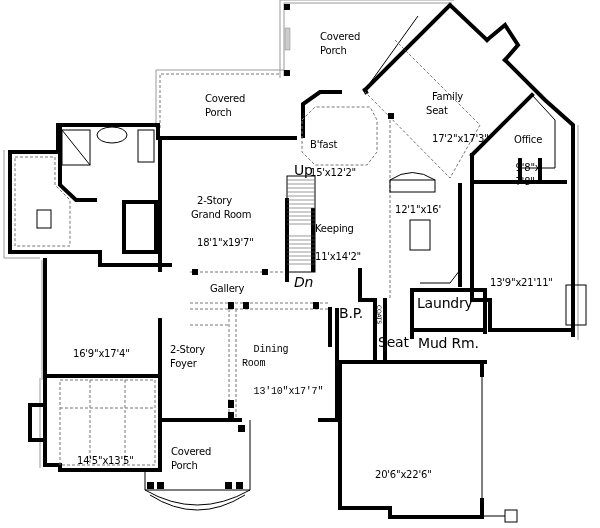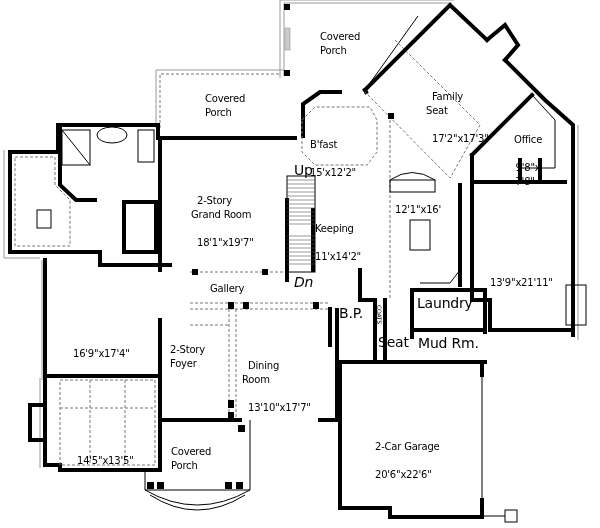--- a/index.html
+++ b/index.html
@@ -226,39 +226,39 @@
 <div class="lbl" style="left:210px;top:282px;">Gallery</div>
 
 <div class="lbl" style="left:67px;top:305px;">
   <br>
   <span>16'9"x17'4"</span>
 </div>
 
 <div class="lbl" style="left:170px;top:343px;">2-Story
 Foyer</div>
 
-<div class="lbl" style="left:242px;top:345px;">
+<div class="lbl" style="left:242px;top:329px;font-family:Liberation Mono, monospace;">
   <span>Dining
 Room</span><br>
   <span>13'10"x17'7"</span>
 </div>
 
 <div class="lbl small" style="left:339px;top:307px;">B.P.</div>
 <div class="lbl small" style="left:417px;top:297px;">Laundry</div>
 <div class="lbl small" style="left:378px;top:336px;">Seat</div>
 <div class="lbl small" style="left:418px;top:337px;">Mud Rm.</div>
 
 <div class="lbl" style="left:71px;top:412px;">
   <br>
   <span>14'5"x13'5"</span>
 </div>
 
 <div class="lbl" style="left:171px;top:445px;">Covered
 Porch</div>
 
 <div class="lbl" style="left:369px;top:426px;">
-  <span>2-Car Garage</span><br>
+  <br>
   <span>20'6"x22'6"</span>
 </div>
 
 <div class="lbl small" style="left:294px;top:164px;">Up</div>
 <div class="lbl small" style="left:294px;top:276px;font-style:italic;">Dn</div>
 <div class="lbl tiny" style="left:382px;top:305px;transform:rotate(90deg);transform-origin:left top;">COATS</div>
 
 </body></html>

